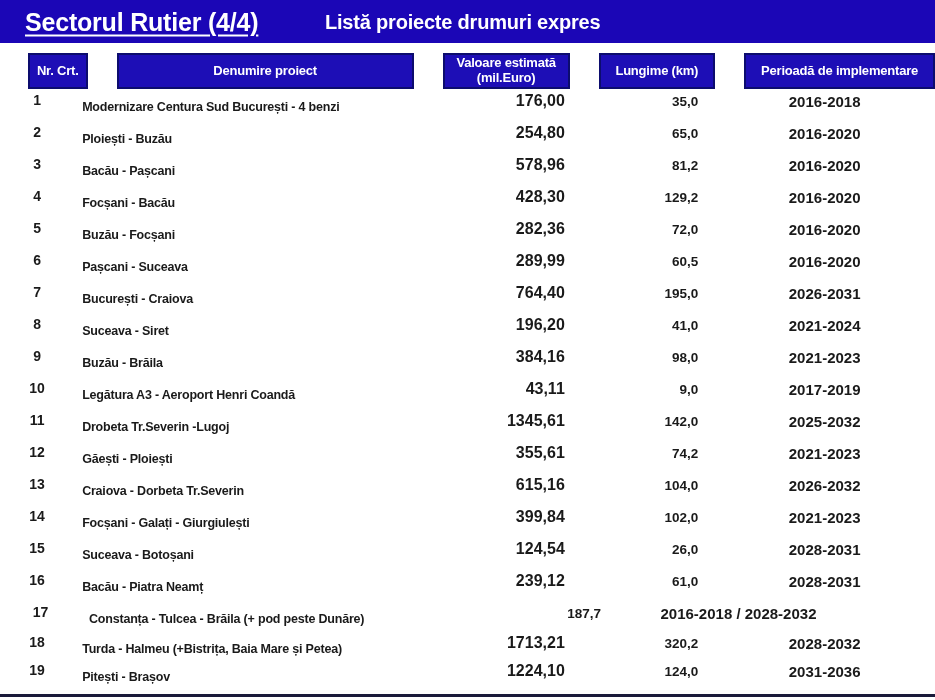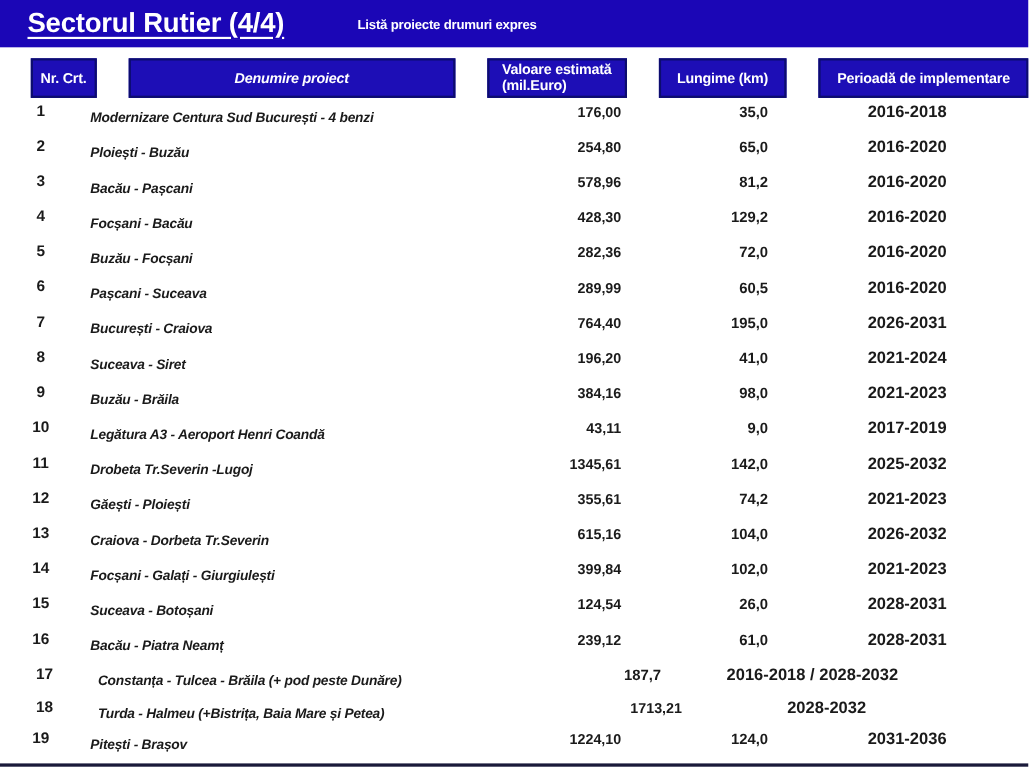--- a/index.html
+++ b/index.html
@@ -29,60 +29,61 @@
     position:absolute;left:25px;top:50%;transform:translateY(-50%);
     color:#fff;font-size:25px;font-weight:bold;
     text-decoration:underline;
     text-underline-offset:4px;
     text-decoration-thickness:2px;
     letter-spacing:-0.2px;
     white-space:nowrap;
   }
   .banner .subtitle{
     position:absolute;left:325px;top:50%;transform:translateY(-50%);
-    color:#fff;font-size:12px;font-weight:bold;
+    color:#fff;font-size:20px;font-weight:bold;
     letter-spacing:-0.2px;
     white-space:nowrap;
   }
   
   .thead{
     display:flex;gap:4px;
     margin:10px 0 0 3px;
     height:36px;
   }
   .hcell{
     background:var(--header-bg);
     border:2px solid var(--header-border);
     color:var(--header-text);
     font-weight:bold;font-size:13px;line-height:1.15;
     display:flex;align-items:center;justify-content:center;
+    text-align:center;
     letter-spacing:-0.2px;
     margin-left:25px;
   }
   .c1{width:75px;}
-  .c2{width:379px;font-style:italic;}
+  .c2{width:379px;}
   .c3{width:161px;}
   .c4{width:148px;}
   .c5{width:243px;}
   
   .tbody{margin-left:3px;}
   .trow{display:flex;gap:4px;height:32px;}
   .trow.compact{height:28px;}
   .cell{
     display:flex;align-items:center;
     font-weight:bold;
     white-space:nowrap;
   }
   .cell-nr{justify-content:center;font-size:14px;transform:translateY(-5px);}
   .cell-name{
     justify-content:flex-start;padding-left:7px;
     font-size:12.5px;letter-spacing:-0.2px;
     transform:translateY(2px);
   }
-  .cell-val{justify-content:flex-end;padding-right:6px;font-size:13px;transform:translateY(-4px);}
+  .cell-val{justify-content:flex-end;padding-right:6px;font-size:16px;transform:translateY(-4px);}
   .cell-len{justify-content:flex-end;padding-right:12px;font-size:13.5px;transform:translateY(-4px);}
   .cell-per{justify-content:center;font-size:15px;transform:translateY(-4px);}
   
   .footer-bar{
     position:absolute;left:0;right:0;bottom:3px;height:3px;
     background:var(--bottom-bar);
   }
 </style>
 </head>
 <body>
@@ -226,20 +227,21 @@
       <div class="trow">
         <div class="cell cell-nr c1">17</div>
         <div class="cell cell-name c2">Constanța - Tulcea - Brăila (+ pod peste Dunăre)</div>
         <div class="cell cell-len c4">187,7</div>
         <div class="cell cell-per c5">2016-2018 / 2028-2032</div>
       </div>
       <div class="trow compact">
         <div class="cell cell-nr c1">18</div>
         <div class="cell cell-name c2">Turda - Halmeu (+Bistrița, Baia Mare și Petea)</div>
         <div class="cell cell-val c3">1713,21</div>
+        <div class="cell cell-len c4">320,2</div>
         <div class="cell cell-per c5">2028-2032</div>
       </div>
       <div class="trow compact">
         <div class="cell cell-nr c1">19</div>
         <div class="cell cell-name c2">Pitești - Brașov</div>
         <div class="cell cell-val c3">1224,10</div>
         <div class="cell cell-len c4">124,0</div>
         <div class="cell cell-per c5">2031-2036</div>
       </div>
     </div>

